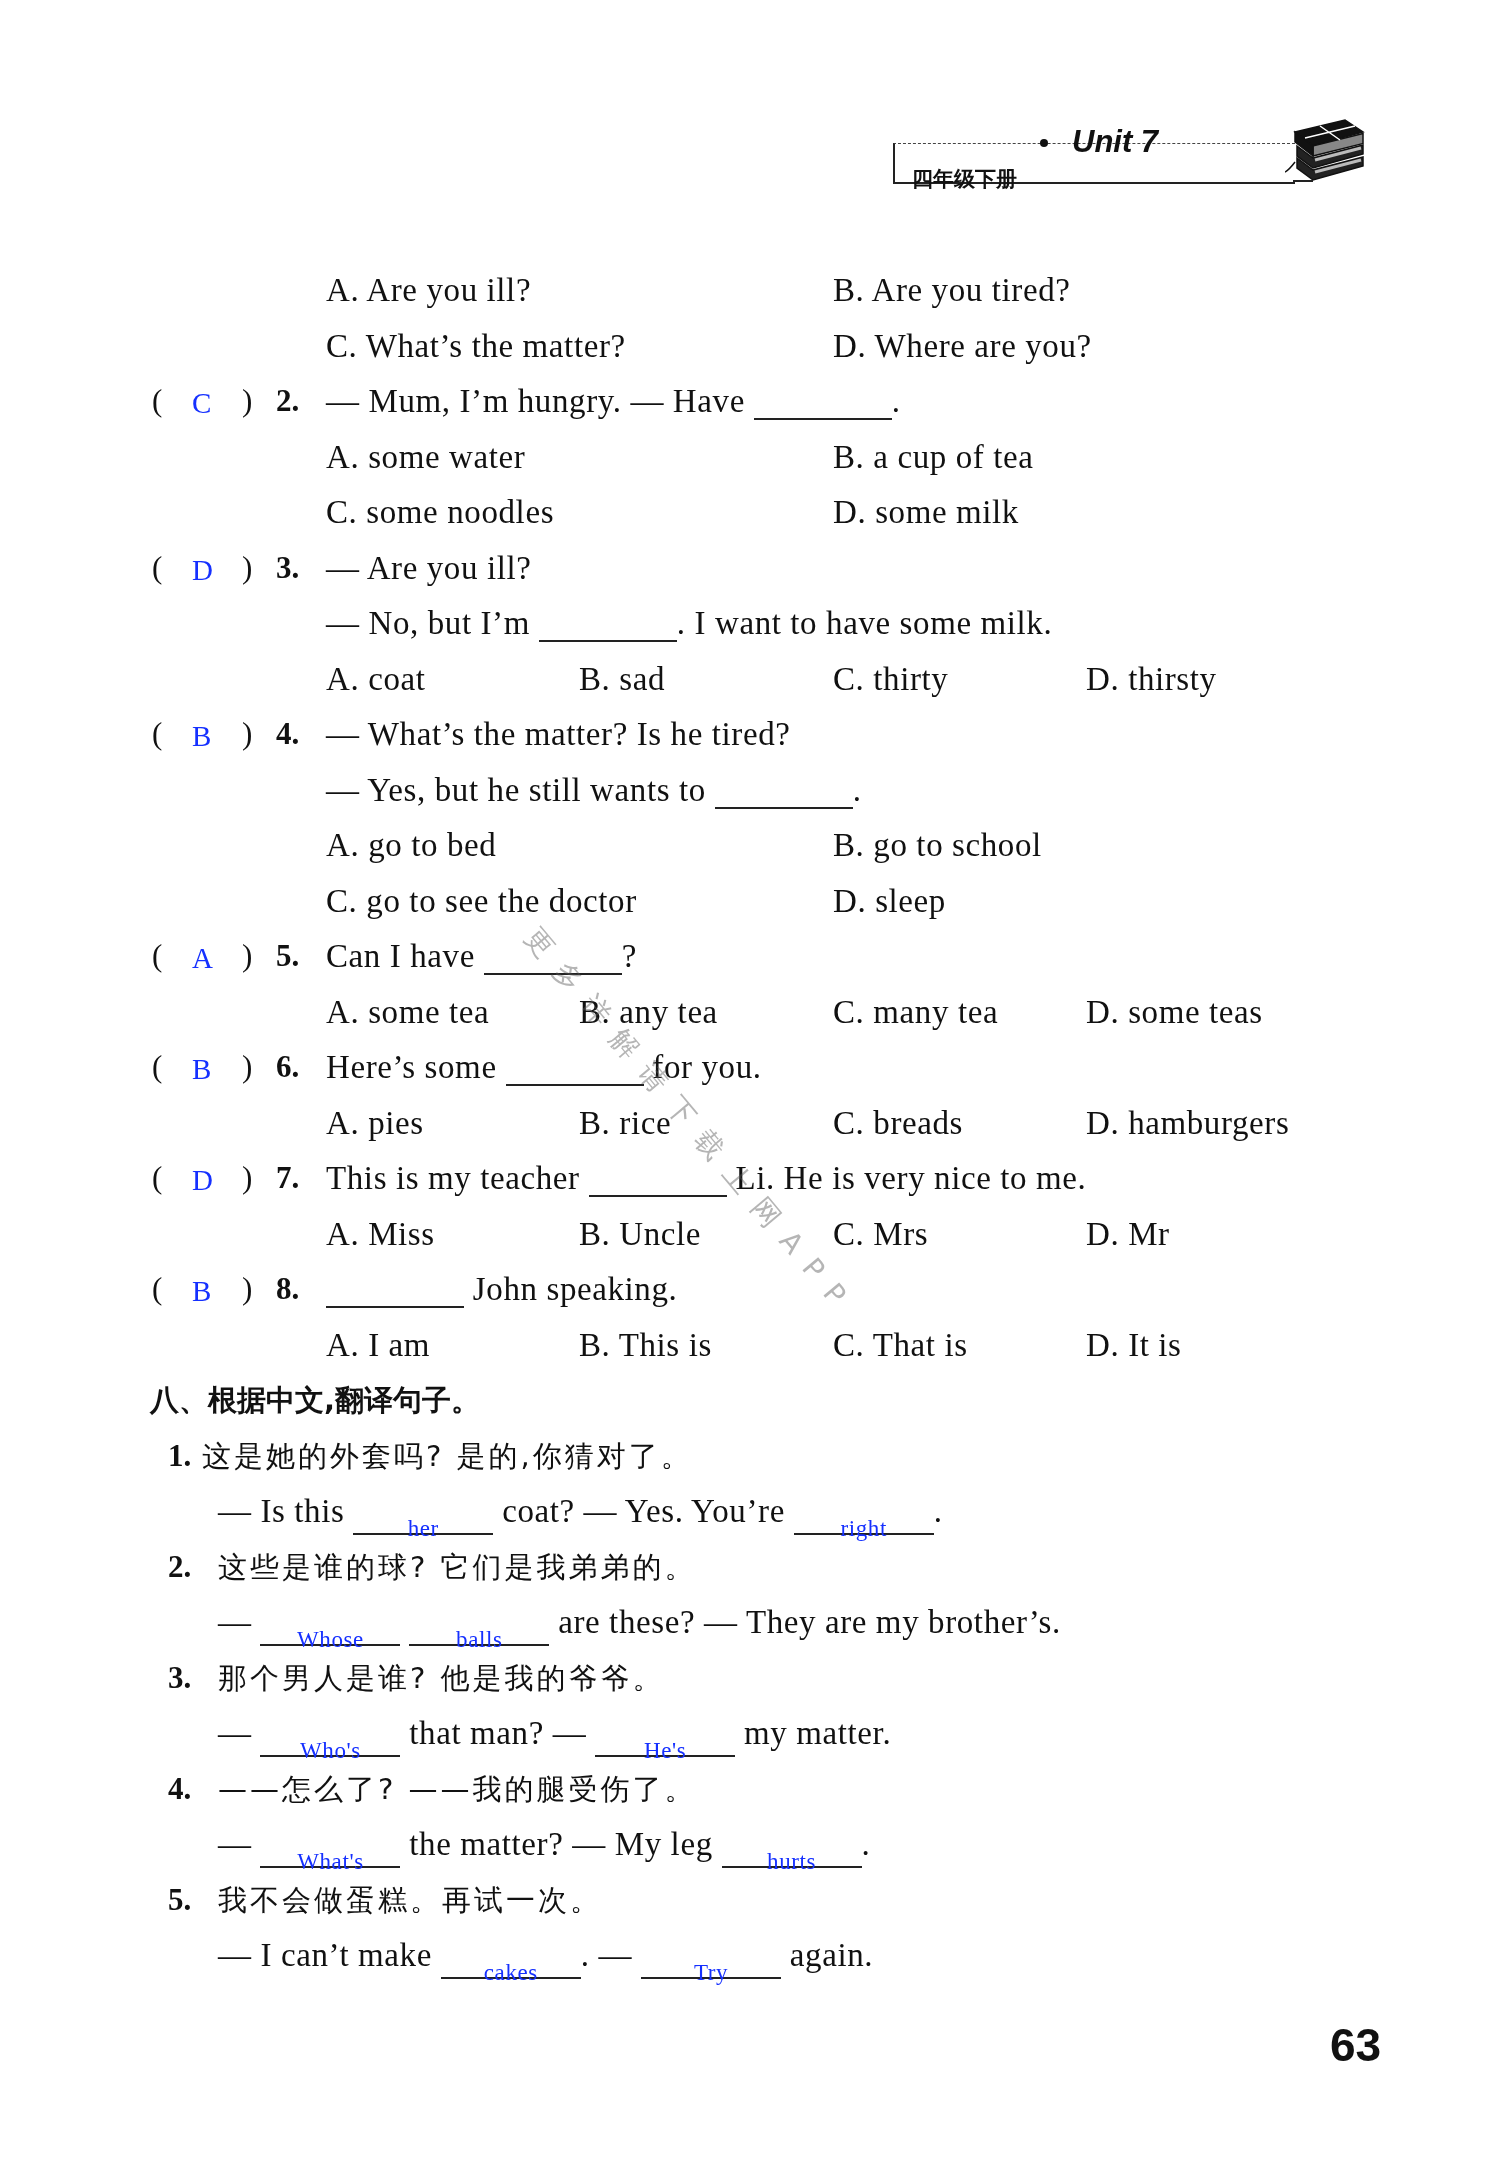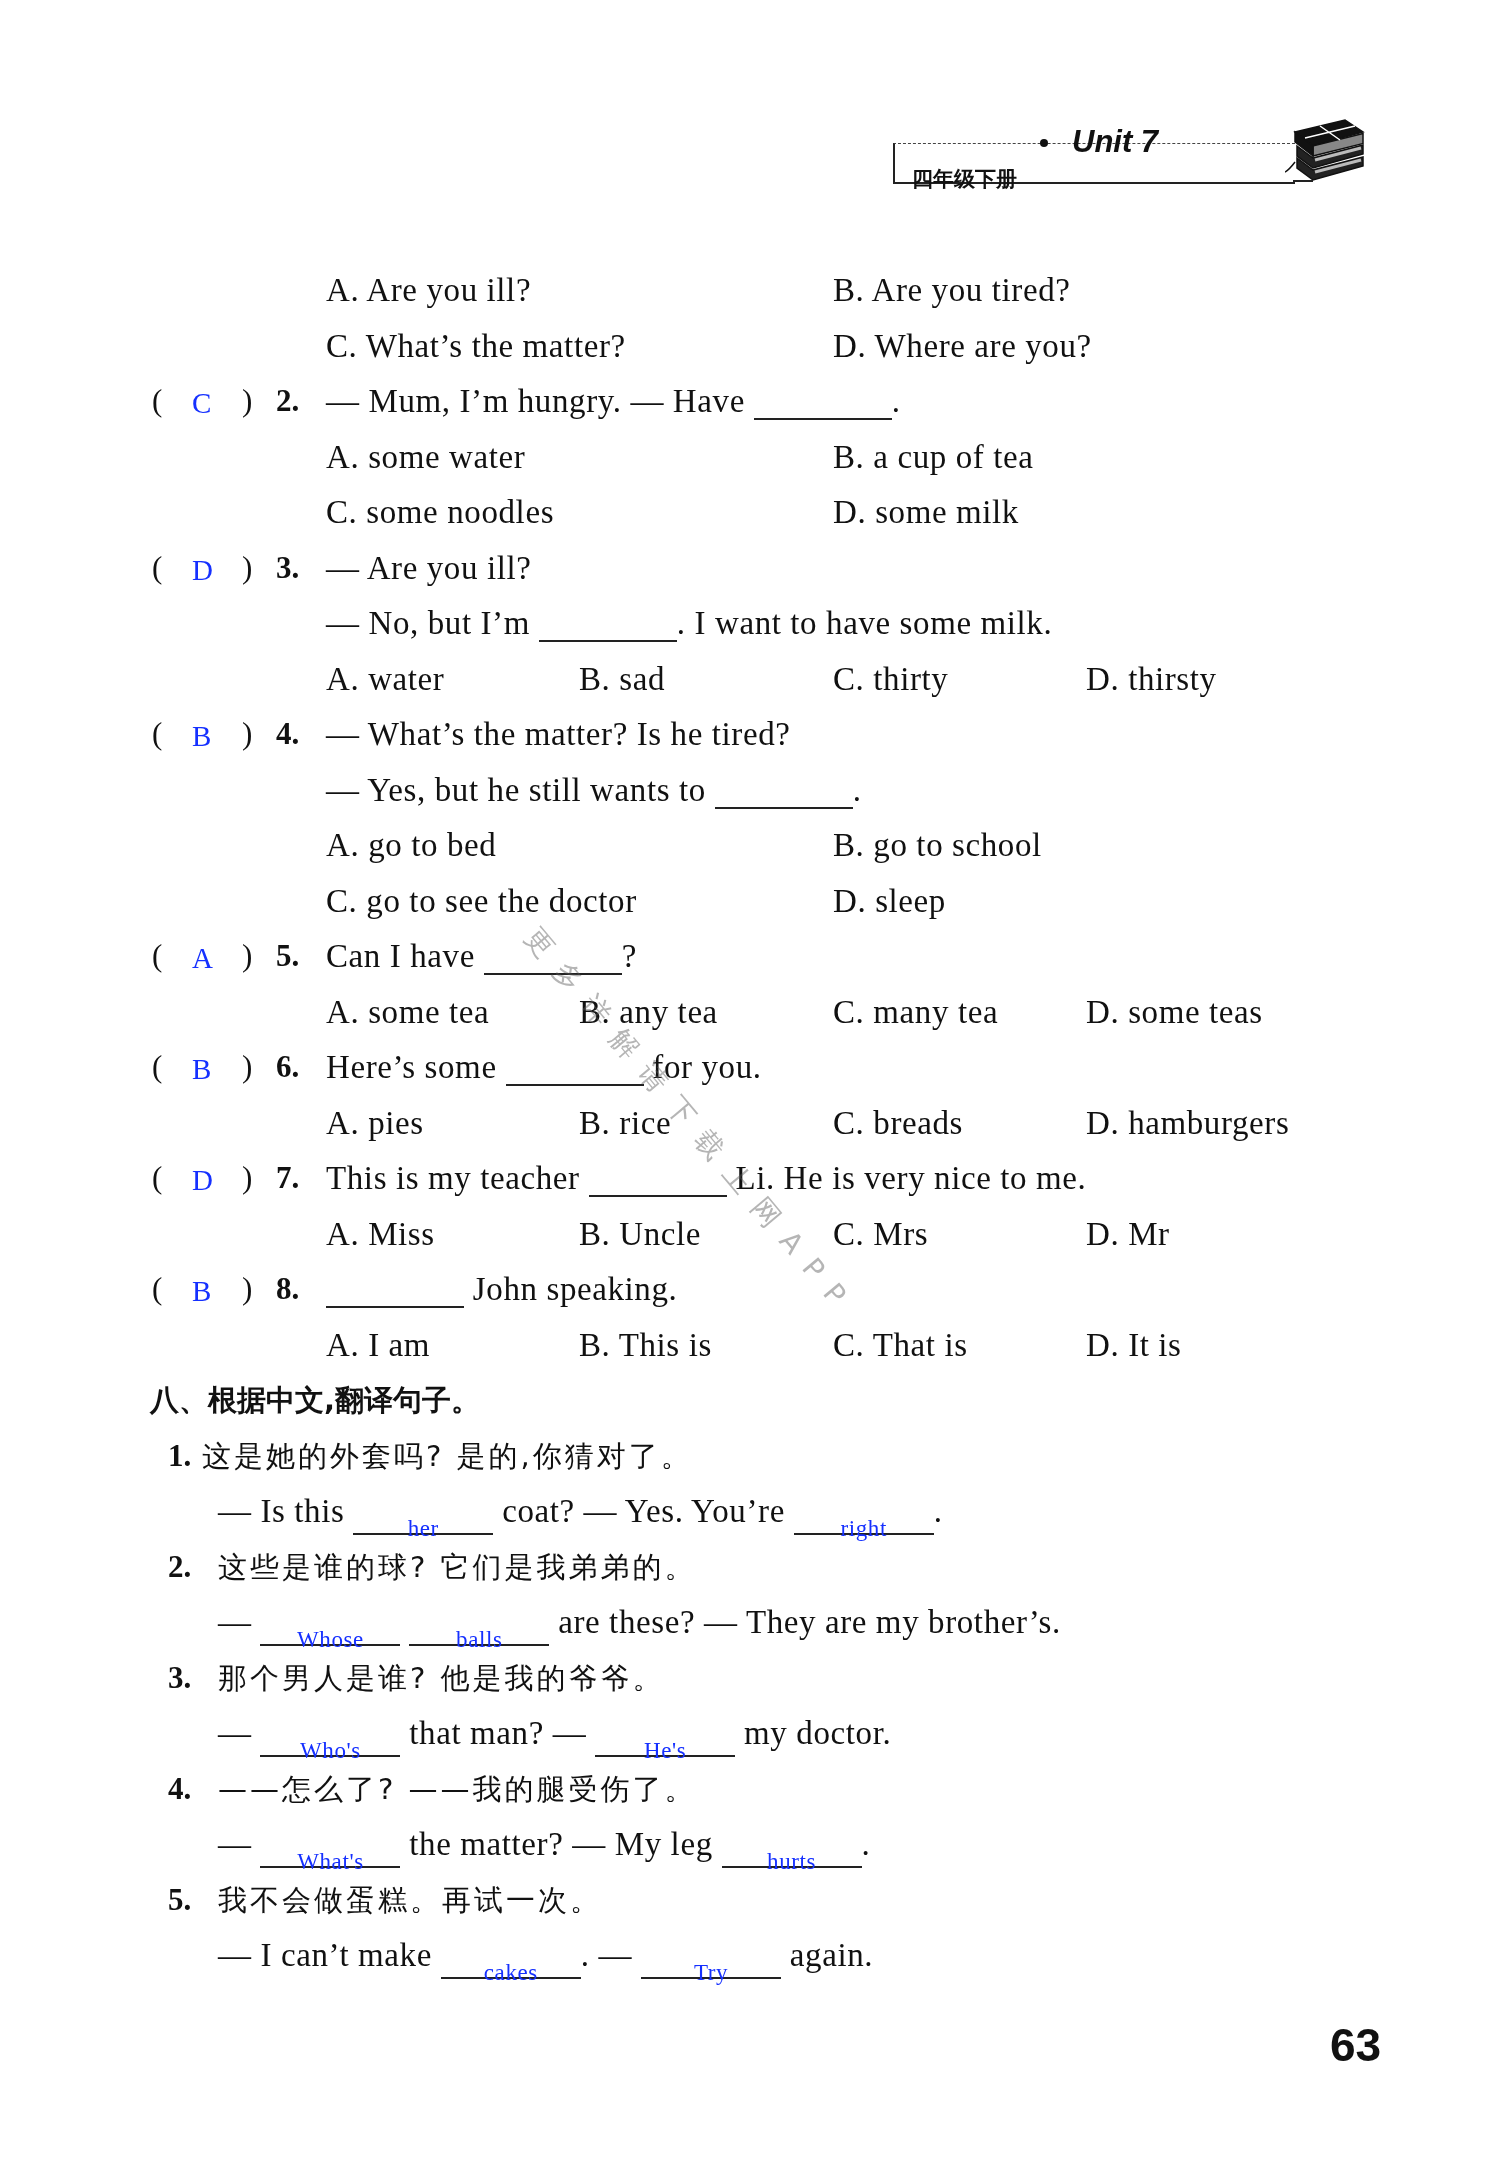--- a/index.html
+++ b/index.html
@@ -76,21 +76,21 @@
 <div>
   <span class="paren" style="left:152px;top:548px;">(</span>
   <span class="paren-ans" style="left:192px;top:550px;">D</span>
   <span class="paren" style="left:242px;top:548px;">)</span>
   <span class="qnum" style="left:276px;top:548px;">3.</span>
   <div class="line" style="left:326px;top:548px;">— Are you ill?</div>
   <div class="line" style="left:326px;top:603px;">
     <span>— No, but I’m</span>
     <span class="blank" style="width:138px;"></span><span>.  I want to have some milk.</span>
   </div>
-  <div class="line" style="left:326px;top:659px;">A.  water</div>
+  <div class="line" style="left:326px;top:659px;">A.  coat</div>
   <div class="line" style="left:579px;top:659px;">B.  sad</div>
   <div class="line" style="left:833px;top:659px;">C.  thirty</div>
   <div class="line" style="left:1086px;top:659px;">D.  thirsty</div>
 </div>
 
 <div>
   <span class="paren" style="left:152px;top:714px;">(</span>
   <span class="paren-ans" style="left:192px;top:716px;">B</span>
   <span class="paren" style="left:242px;top:714px;">)</span>
   <span class="qnum" style="left:276px;top:714px;">4.</span>
@@ -192,21 +192,21 @@
 </div>
 
 <div>
   <span class="tnum" style="left:168px;top:1658px;">3.</span>
   <div class="line cn" style="left:218px;top:1658px;">那个男人是谁? 他是我的爷爷。</div>
   <div class="line" style="left:218px;top:1713px;">
     <span>—</span>
     <span class="blank" style="width:140px;"><span class="ans">Who's</span></span>
     <span>that man? —</span>
     <span class="blank" style="width:140px;text-decoration:underline;"><span class="ans">He's</span></span>
-    <span>my doctor.</span>
+    <span>my matter.</span>
   </div>
 </div>
 
 <div>
   <span class="tnum" style="left:168px;top:1769px;">4.</span>
   <div class="line cn" style="left:218px;top:1769px;">——怎么了? ——我的腿受伤了。</div>
   <div class="line" style="left:218px;top:1824px;">
     <span>—</span>
     <span class="blank" style="width:140px;"><span class="ans">What's</span></span>
     <span>the matter? — My leg</span>

